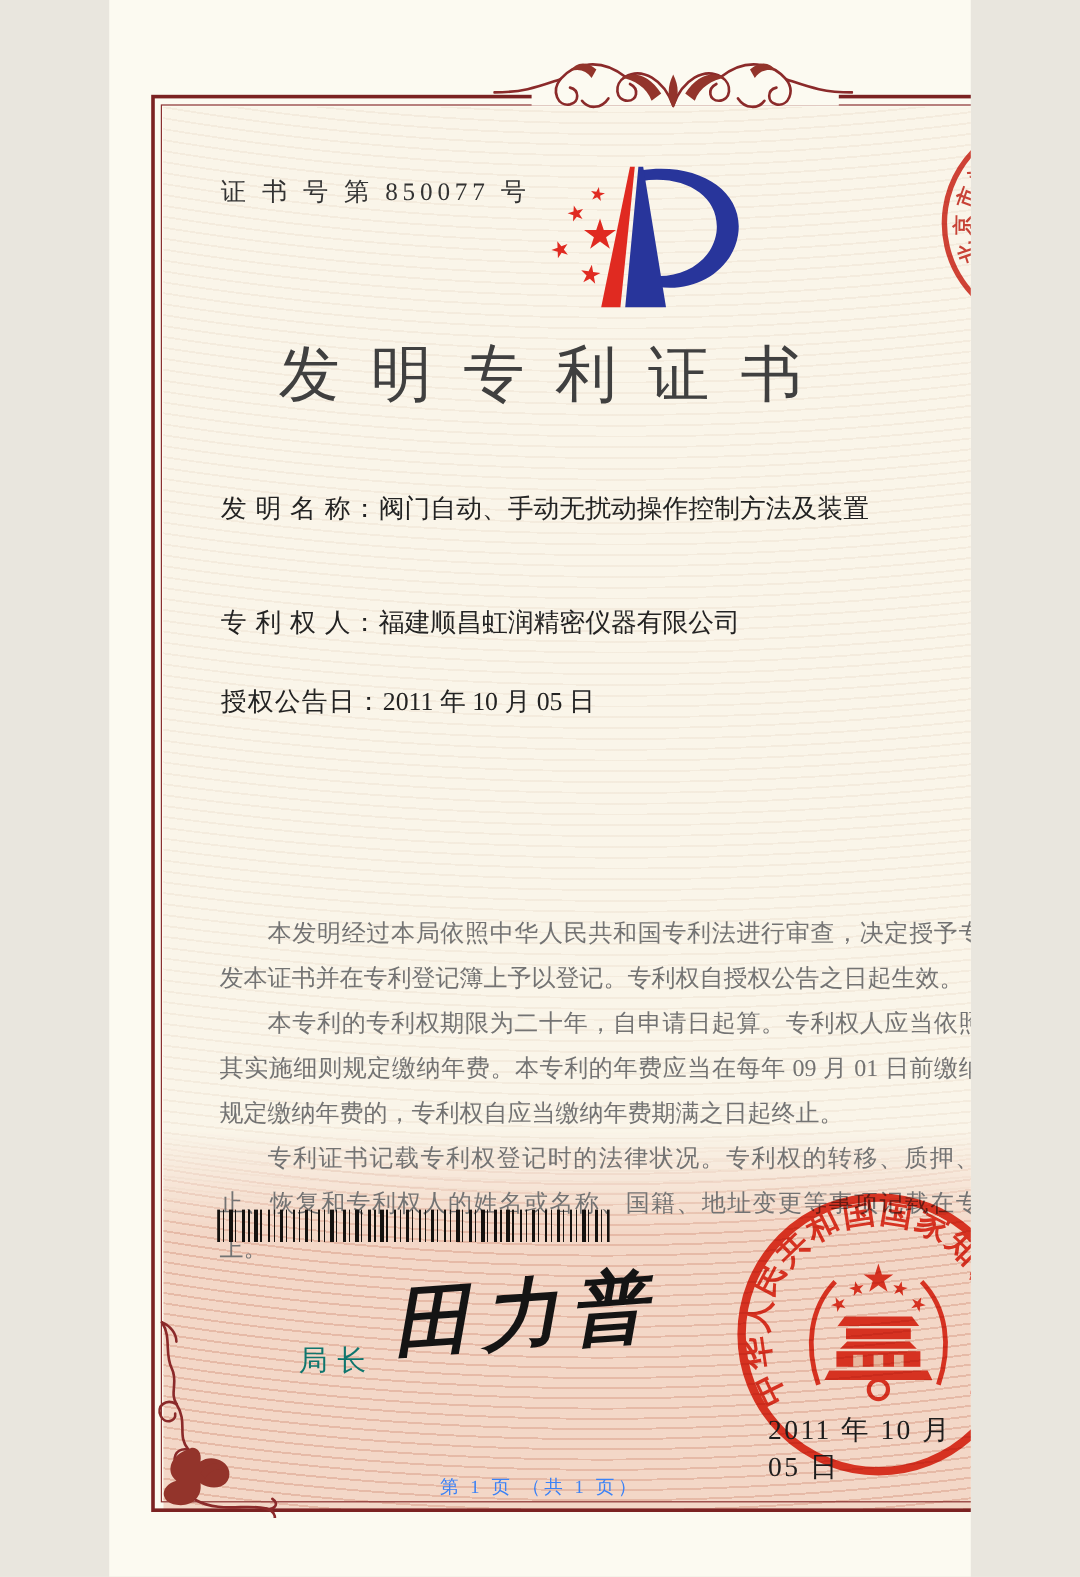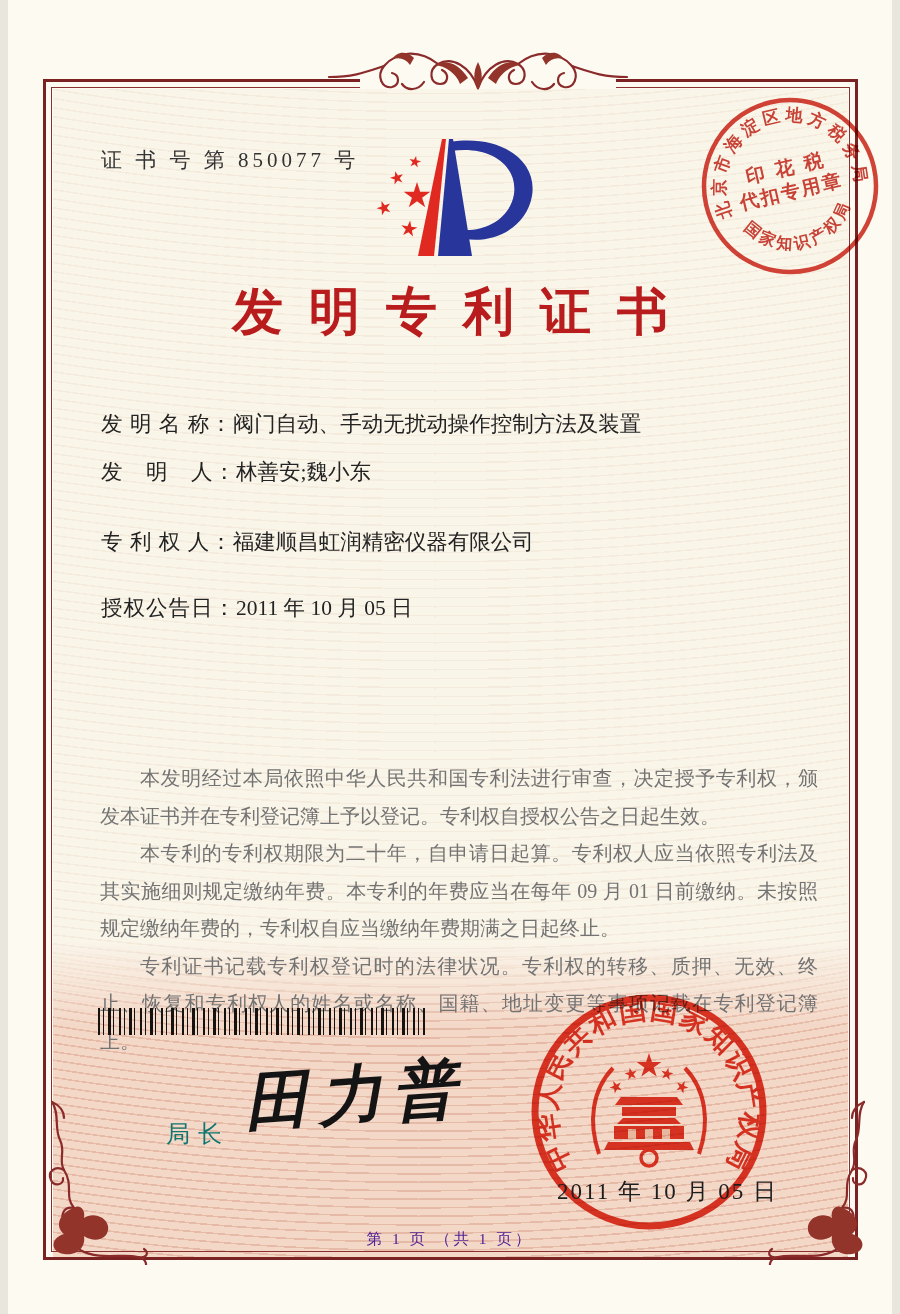--- a/index.html
+++ b/index.html
@@ -1,17 +1,17 @@
 <!DOCTYPE html>
 <html><head>
 <meta charset="utf-8">
 <style>
   html,body{margin:0;padding:0;background:#e9e6de;}
   .page{
-    position:relative;width:884px;height:1314px;margin:0 auto;
+    position:relative;width:718px;height:1314px;margin:0 auto;
     background:#fcfaf1;overflow:hidden;
     font-family:"Liberation Serif","DejaVu Serif",serif;color:#222;
   }
   
   .frame-outer{position:absolute;left:35px;top:79px;width:815px;height:1181px;
     border:3px solid #7b2222;box-sizing:border-box;}
   .frame-inner{position:absolute;left:43px;top:87px;width:799px;height:1165px;
     border:1px solid #8a3030;box-sizing:border-box;}
   
   .bg-cream{position:absolute;left:45px;top:89px;width:795px;height:1161px;
@@ -29,45 +29,45 @@
   .top-ornament{position:absolute;left:320px;top:36px;width:300px;height:72px;}
   .flourish{position:absolute;width:125px;height:165px;}
   .flourish.bl{left:20px;top:1100px;}
   .flourish.br{left:755px;top:1100px;transform:scaleX(-1);}
   
   .cert-no{position:absolute;left:93px;top:146px;font-size:21px;letter-spacing:4px;color:#333;}
   .logo{position:absolute;left:360px;top:134px;width:178px;height:128px;}
   .tax-stamp{position:absolute;left:690px;top:94px;width:184px;height:184px;
     transform:rotate(-13deg);opacity:.92;mix-blend-mode:multiply;}
   .title{position:absolute;left:0;right:0;top:278px;text-align:center;
-    font-size:51px;font-weight:700;letter-spacing:26px;text-indent:26px;color:#b91c1c;}
+    font-size:51px;font-weight:400;letter-spacing:26px;text-indent:26px;color:#404040;}
   .fields{position:absolute;left:93px;top:411px;width:715px;font-size:21.5px;line-height:27px;color:#232323;}
   .frow{white-space:nowrap;}
   .frow .lab{letter-spacing:1px;}
-  .m1{margin-bottom:21px}.m2{margin-bottom:43px}.m3{margin-bottom:30px}
+  .m1{margin-bottom:68px}.m2{margin-bottom:43px}.m3{margin-bottom:30px}
   .m4{margin-bottom:43px}.m5{margin-bottom:39px}
   .body-text{position:absolute;left:92px;top:760px;width:718px;
     font-size:20px;line-height:37.5px;text-align:justify;color:#737373;}
   .body-text p{margin:0;text-indent:2em;}
   
   .barcode{position:absolute;left:90px;top:1008px;width:327px;height:27px;
     background-image:
       repeating-linear-gradient(90deg,#15120f 0 2px,transparent 2px 5px,
         #15120f 5px 6px,transparent 6px 10px,#15120f 10px 13px,
         transparent 13px 15px,#15120f 15px 16px,transparent 16px 21px);}
   
   .director-label{position:absolute;left:158px;top:1118px;font-size:24px;letter-spacing:8px;color:#0f766e;}
   .signature{position:absolute;left:236px;top:1052px;font-size:64px;font-weight:700;
     font-style:italic;color:#141414;transform:rotate(-4deg);letter-spacing:10px;}
   
   .nat-seal{position:absolute;left:519px;top:990px;width:244px;height:244px;
     mix-blend-mode:multiply;opacity:.95;}
   .seal-date{position:absolute;left:549px;top:1176px;font-size:23px;letter-spacing:2px;color:#1d1d1d;}
   .footer{position:absolute;left:0;right:0;top:1229px;text-align:center;
-    font-size:15.5px;letter-spacing:3px;color:#4c1d95;}
+    font-size:15.5px;letter-spacing:3px;color:#3b82f6;}
   .red-stroke{stroke:#8b2a2a;fill:none;stroke-width:2.2;stroke-linecap:round;}
   .red-fill{fill:#93342b;stroke:none;}
 </style>
 </head>
 <body>
 
 <div class="page">
 
   <div class="bg-cream"></div>
   <div class="bg-pink"></div>
@@ -139,21 +139,20 @@
     <text x="92" y="104" text-anchor="middle" font-size="19" font-weight="700" fill="#c8352a" letter-spacing="2">代扣专用章</text>
     <text font-size="16" font-weight="700" fill="#c8352a" letter-spacing="3">
       <textPath href="#taxBot">国家知识产权局</textPath>
     </text>
   </svg>
 
   <div class="title">发明专利证书</div>
 
   <div class="fields">
     <div class="frow m1"><span class="lab">发 明 名 称：</span><span>阀门自动、手动无扰动操作控制方法及装置</span></div>
-    <div class="frow m2"><span class="lab">发　明　人：</span><span>林善安;魏小东</span></div>
     <div class="frow m5"><span class="lab">专 利 权 人：</span><span>福建顺昌虹润精密仪器有限公司</span></div>
     <div class="frow"><span class="lab">授权公告日：</span><span>2011 年 10 月 05 日</span></div>
   </div>
 
   <div class="body-text">
     <p>本发明经过本局依照中华人民共和国专利法进行审查，决定授予专利权，颁发本证书并在专利登记簿上予以登记。专利权自授权公告之日起生效。</p>
     <p>本专利的专利权期限为二十年，自申请日起算。专利权人应当依照专利法及其实施细则规定缴纳年费。本专利的年费应当在每年 09 月 01 日前缴纳。未按照规定缴纳年费的，专利权自应当缴纳年费期满之日起终止。</p>
     <p>专利证书记载专利权登记时的法律状况。专利权的转移、质押、无效、终止、恢复和专利权人的姓名或名称、国籍、地址变更等事项记载在专利登记簿上。</p>
   </div>
 

